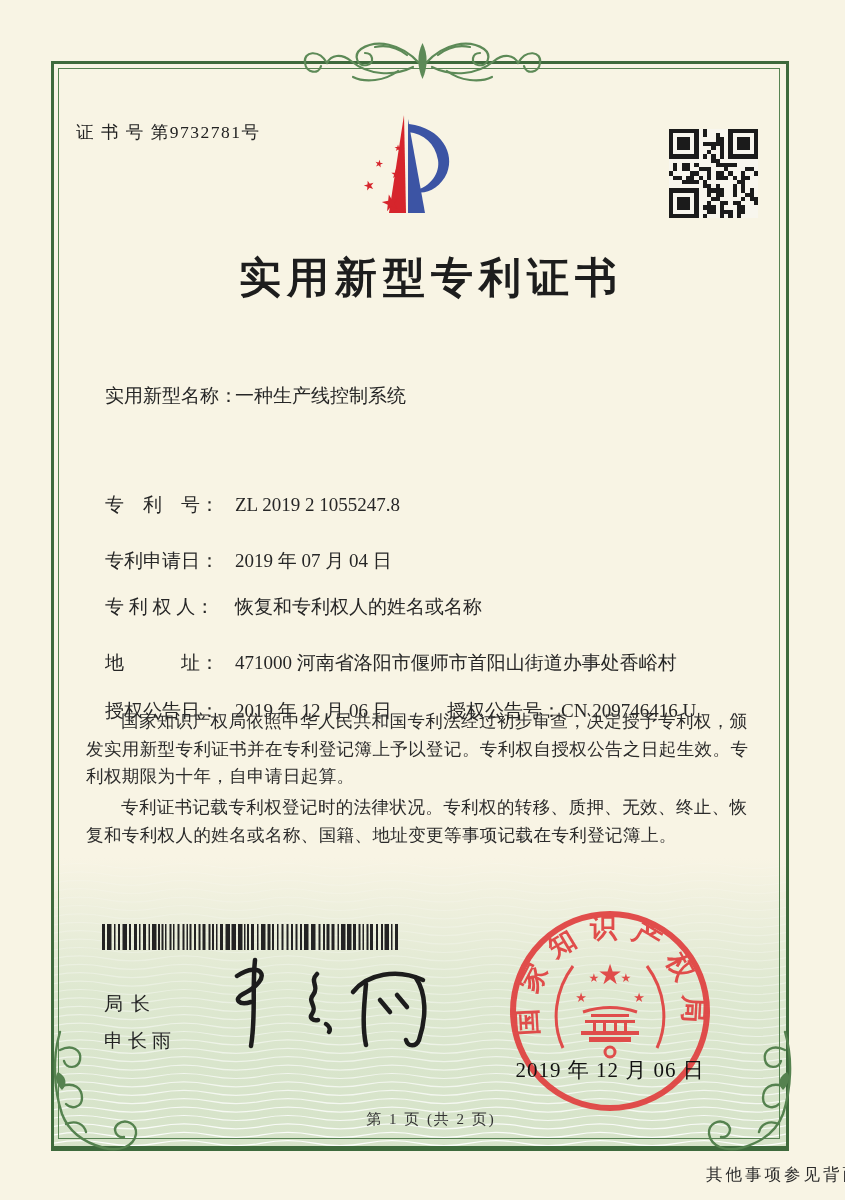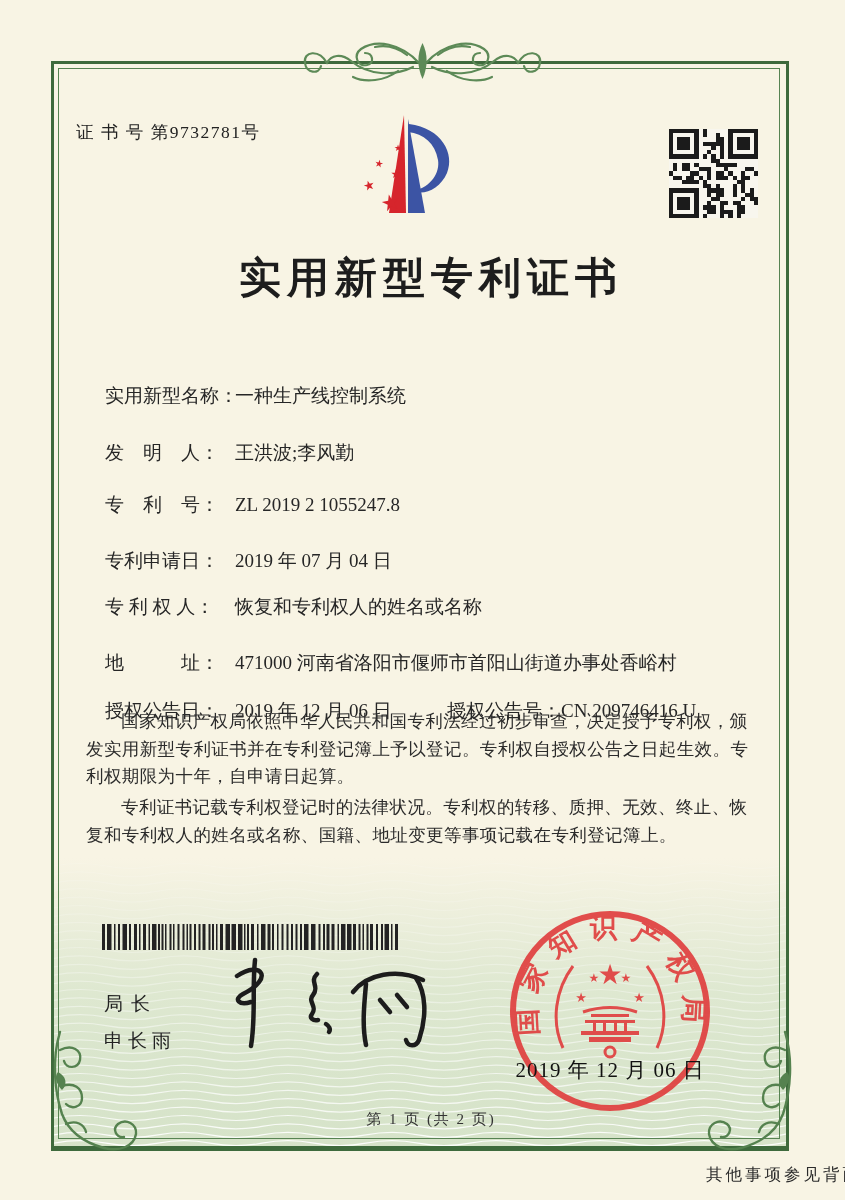--- a/index.html
+++ b/index.html
@@ -336,23 +336,20 @@
       <rect x="12" y="20" width="1" height="1" fill="#1b1b1b"></rect>
       <rect x="14" y="20" width="1" height="1" fill="#1b1b1b"></rect>
       <rect x="16" y="20" width="1" height="1" fill="#1b1b1b"></rect>
     </svg>
 
   <div class="abs title z5">实用新型专利证书</div>
 
   <div class="row z5" style="top:361px">
     <span class="flabel">实用新型名称：</span><span>一种生产线控制系统</span>
   </div>
-  <div class="row z5" style="top:418px">
-    <span class="flabel">发　明　人：</span><span>王洪波;李风勤</span>
-  </div>
   <div class="row z5" style="top:470px">
     <span class="flabel">专　利　号：</span><span>ZL 2019 2 1055247.8</span>
   </div>
   <div class="row z5" style="top:526px">
     <span class="flabel">专利申请日：</span><span>2019 年 07 月 04 日</span>
   </div>
   <div class="row z5" style="top:572px">
     <span class="flabel">专 利 权 人：</span><span>恢复和专利权人的姓名或名称</span>
   </div>
   <div class="row z5" style="top:628px">

